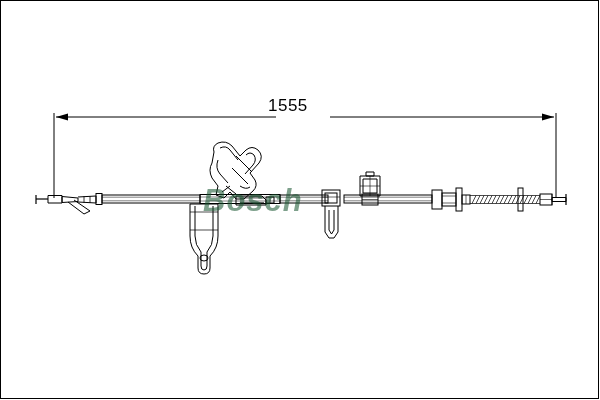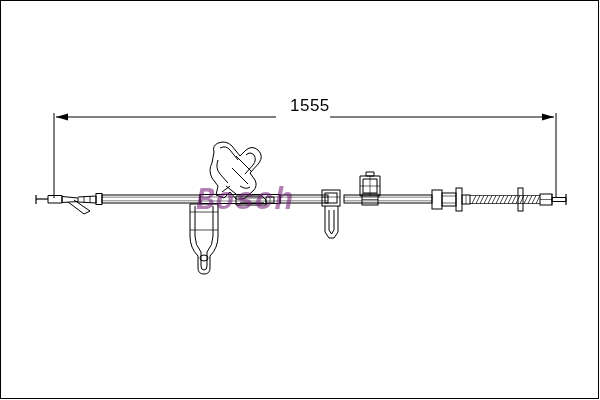--- a/index.html
+++ b/index.html
@@ -31,37 +31,37 @@
   svg.drawing {
     position: absolute;
     left: 0;
     top: 0;
     width: 600px;
     height: 400px;
     display: block;
   }
   .dim-label {
     position: absolute;
-    left: 290px;
+    left: 268px;
     top: 96px;
     font-size: 17px;
     font-family: "Liberation Sans", sans-serif;
     color: #000000;
     letter-spacing: 0.5px;
     white-space: nowrap;
   }
   .watermark {
     position: absolute;
-    left: 196px;
+    left: 203px;
     top: 183px;
     font-size: 31px;
     font-style: italic;
     font-weight: bold;
-    font-family: Liberation Mono, monospace;
-    color: #701a75;
+    font-family: Liberation Sans, sans-serif;
+    color: #14532d;
     opacity: 0.55;
     letter-spacing: 1px;
     white-space: nowrap;
     user-select: none;
   }
 </style>
 </head>
 <body>
 
 <div id="canvas">

